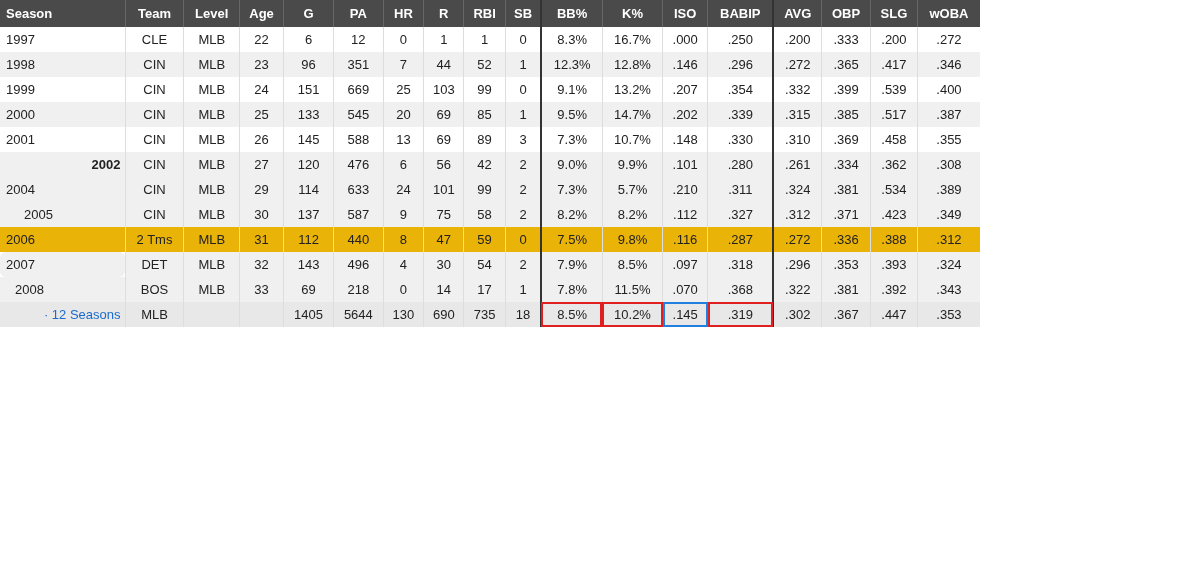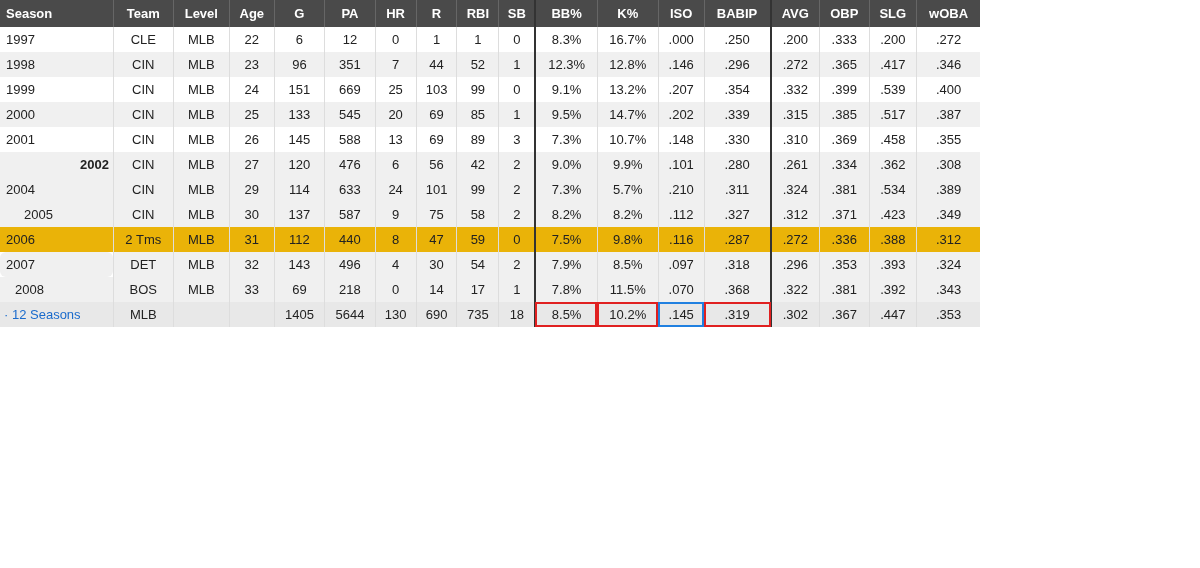--- a/index.html
+++ b/index.html
@@ -47,24 +47,24 @@
       margin-top: 12px;
     }
     
     .summary-row {
       background: #e8e8e8 !important;
     }
     .summary-row td {
       font-weight: normal;
     }
     .summary-label {
-      text-align: left;
+      text-align: right;
       font-weight: bold;
       color: #1a6bcc;
-      padding-left: 4px;
+      padding-left: 14px;
     }
     
     .highlight-red {
       outline: 2px solid #e02020;
       outline-offset: -2px;
     }
     .highlight-blue {
       outline: 2px solid #2080e0;
       outline-offset: -2px;
     }

